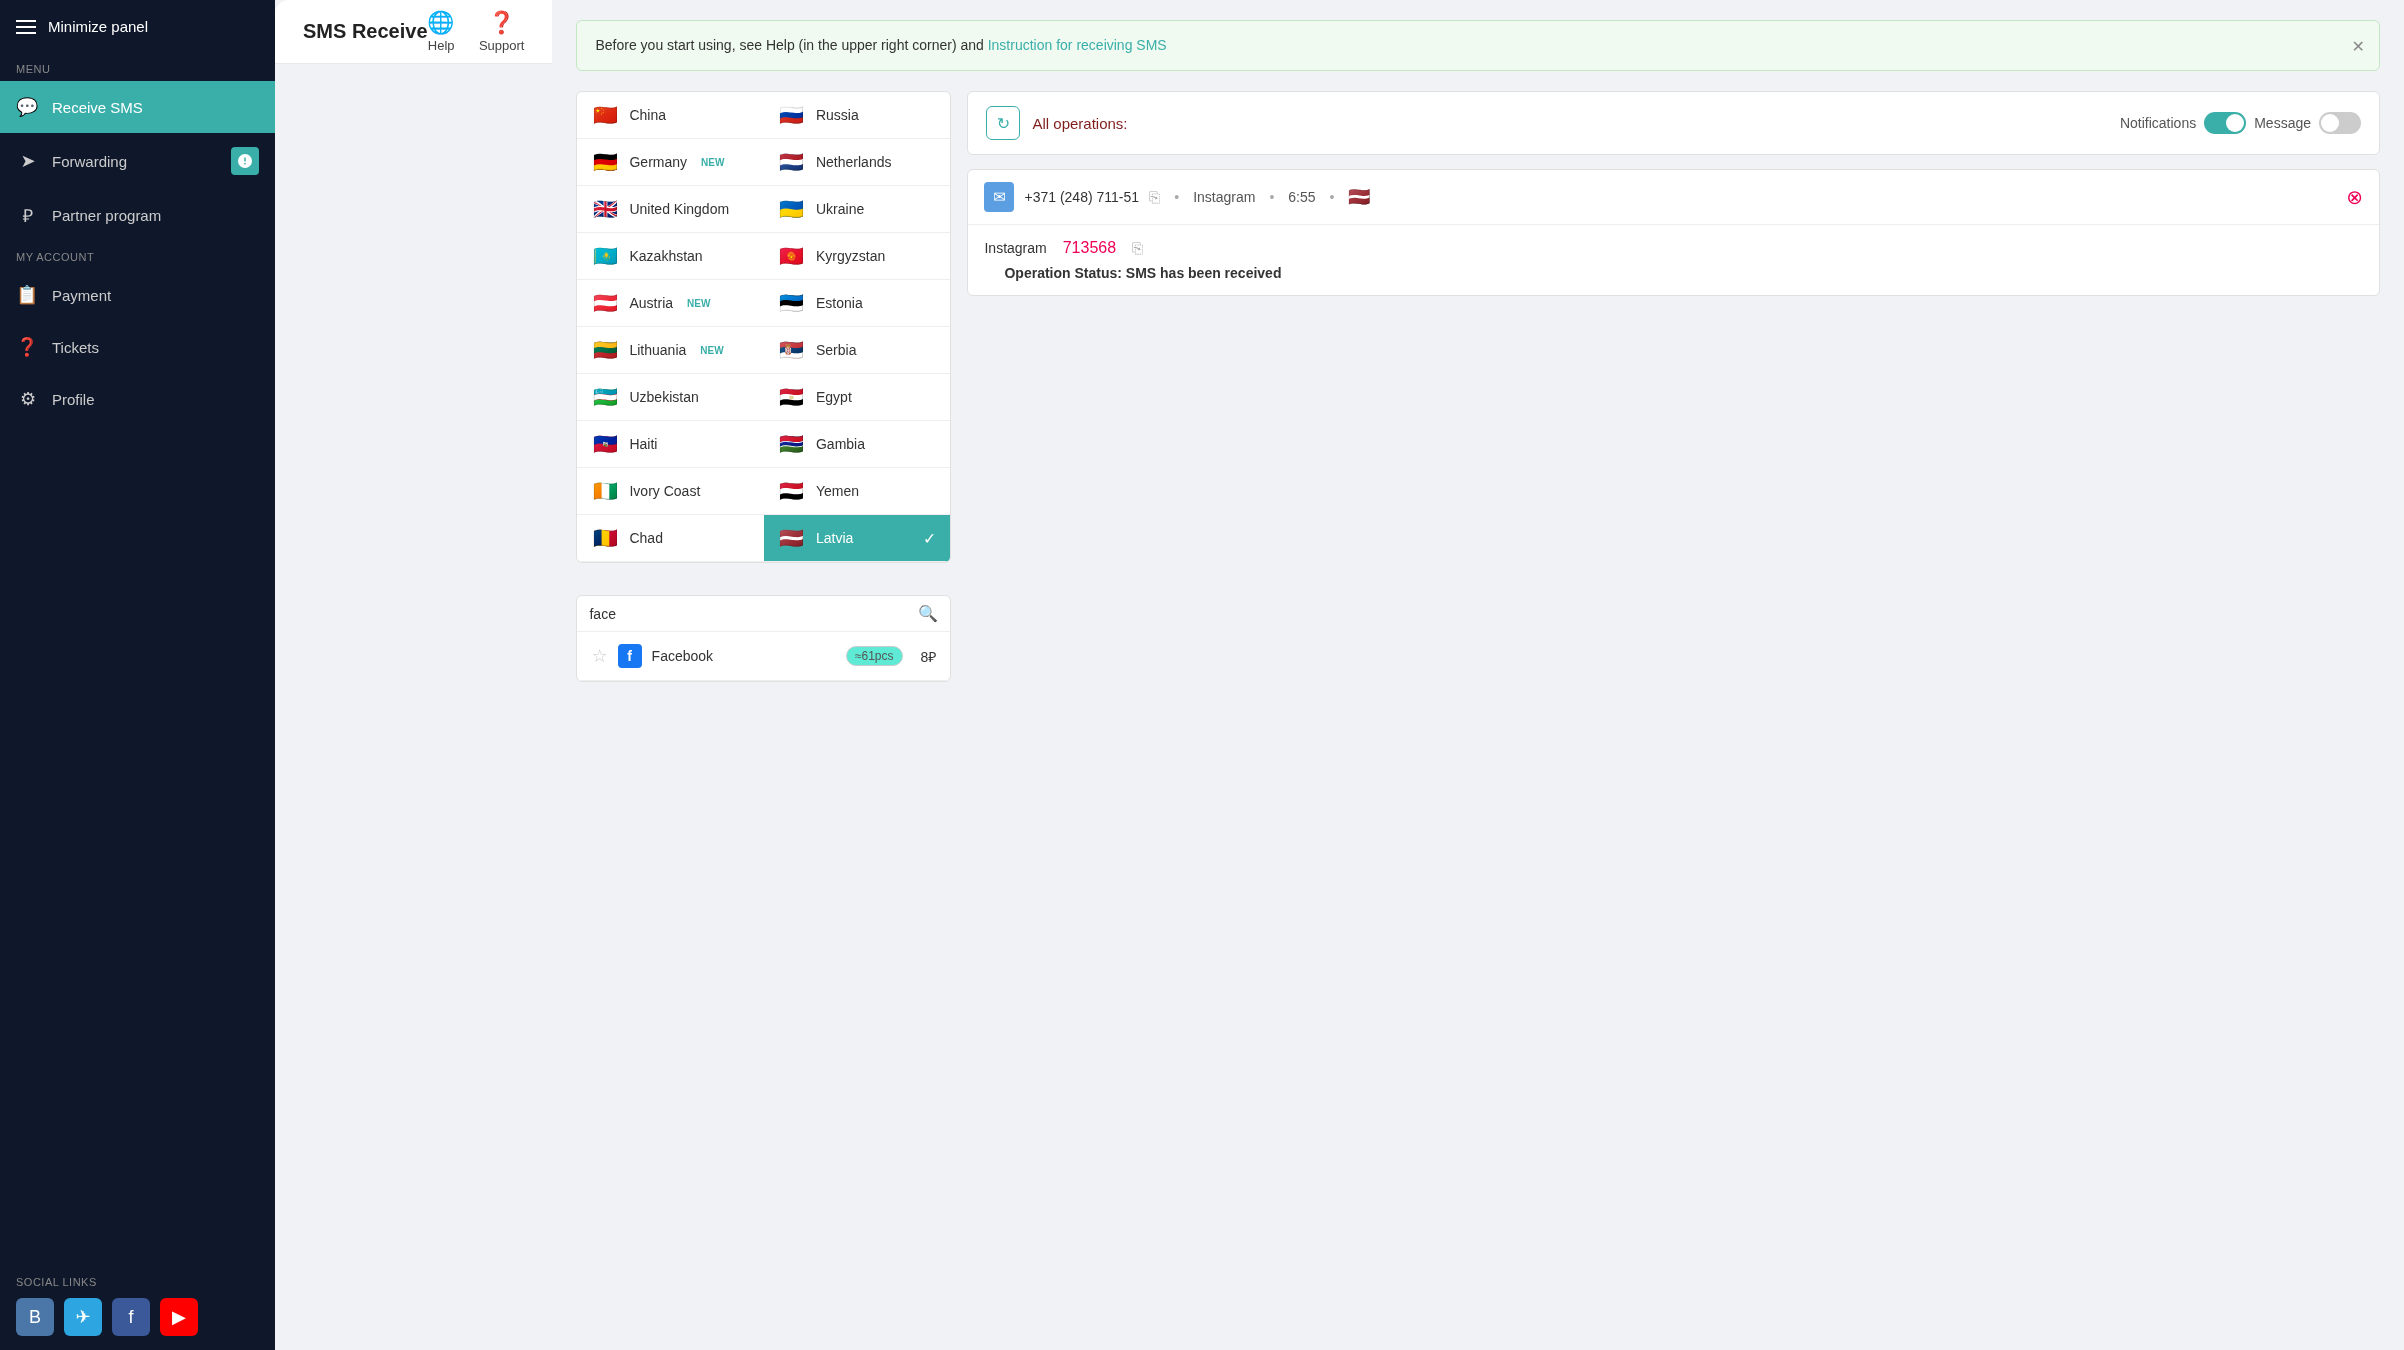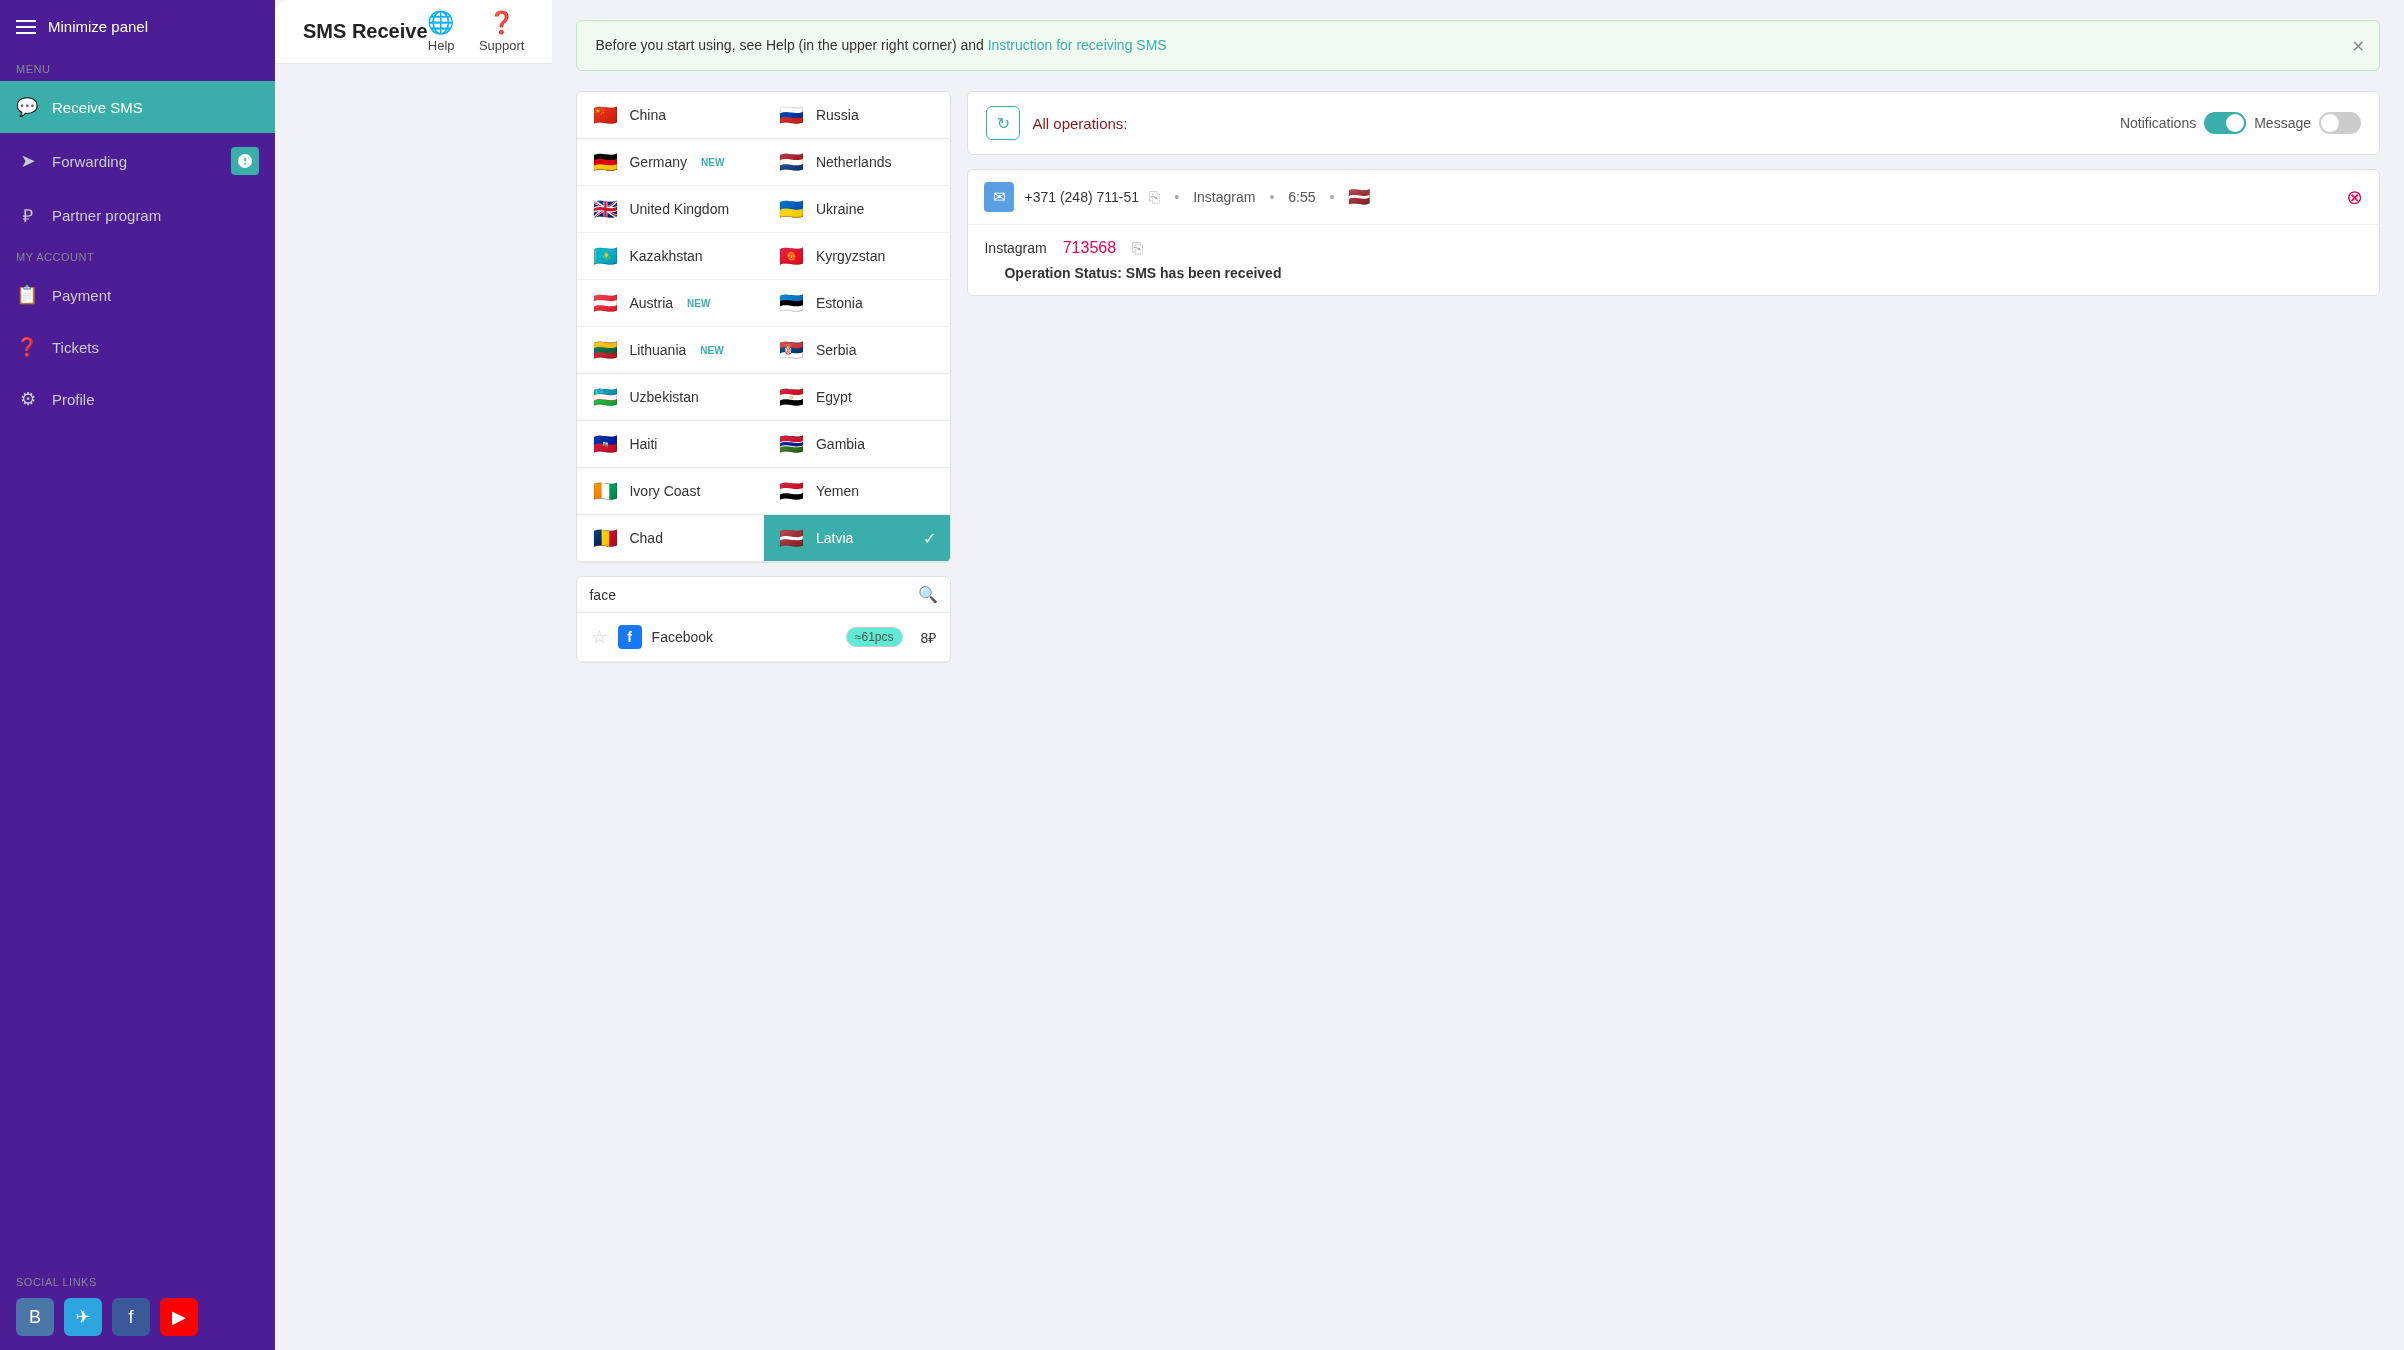--- a/index.html
+++ b/index.html
@@ -2,21 +2,21 @@
 <html><head>
   <meta charset="utf-8">
   <style>
     * { box-sizing: border-box; margin: 0; padding: 0; }
     body { font-family: 'Segoe UI', Arial, sans-serif; background: #f0f2f5; display: flex; height: 100vh; overflow: hidden; font-size: 14px; }
 
     
     .sidebar {
       width: 275px;
       min-width: 275px;
-      background: #4c1d95;
+      background: #0f172a;
       color: #ccc;
       display: flex;
       flex-direction: column;
       height: 100vh;
       overflow-y: auto;
     }
     .sidebar-header {
       display: flex;
       align-items: center;
       gap: 12px;
@@ -164,21 +164,21 @@
       font-weight: 700;
       margin-left: 4px;
     }
     .check-mark { margin-left: auto; font-size: 16px; }
 
     
     .service-panel {
       background: #fff;
       border: 1px solid #e0e0e0;
       border-radius: 6px;
-      margin-top: 13px;
+      margin-top: 32px;
       overflow: hidden;
     }
     .search-box {
       display: flex;
       align-items: center;
       border-bottom: 1px solid #eee;
       padding: 8px 12px;
     }
     .search-input {
       flex: 1;

